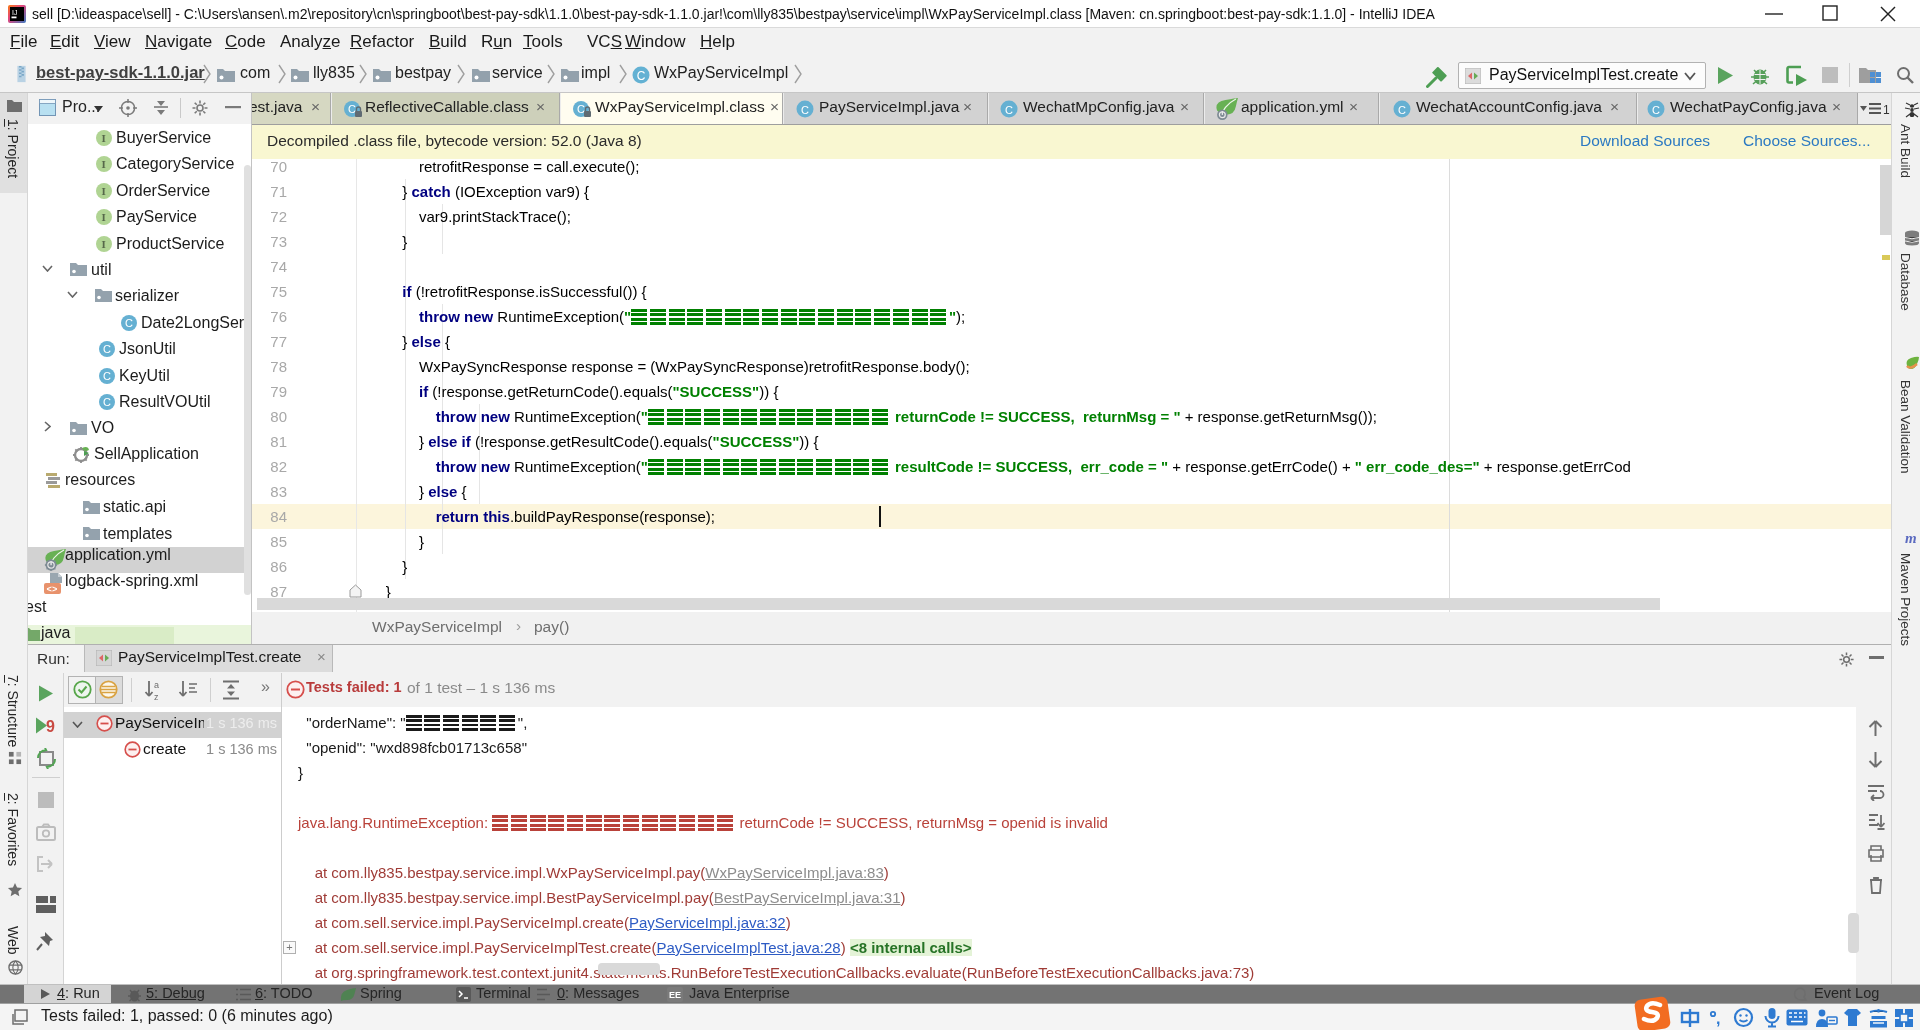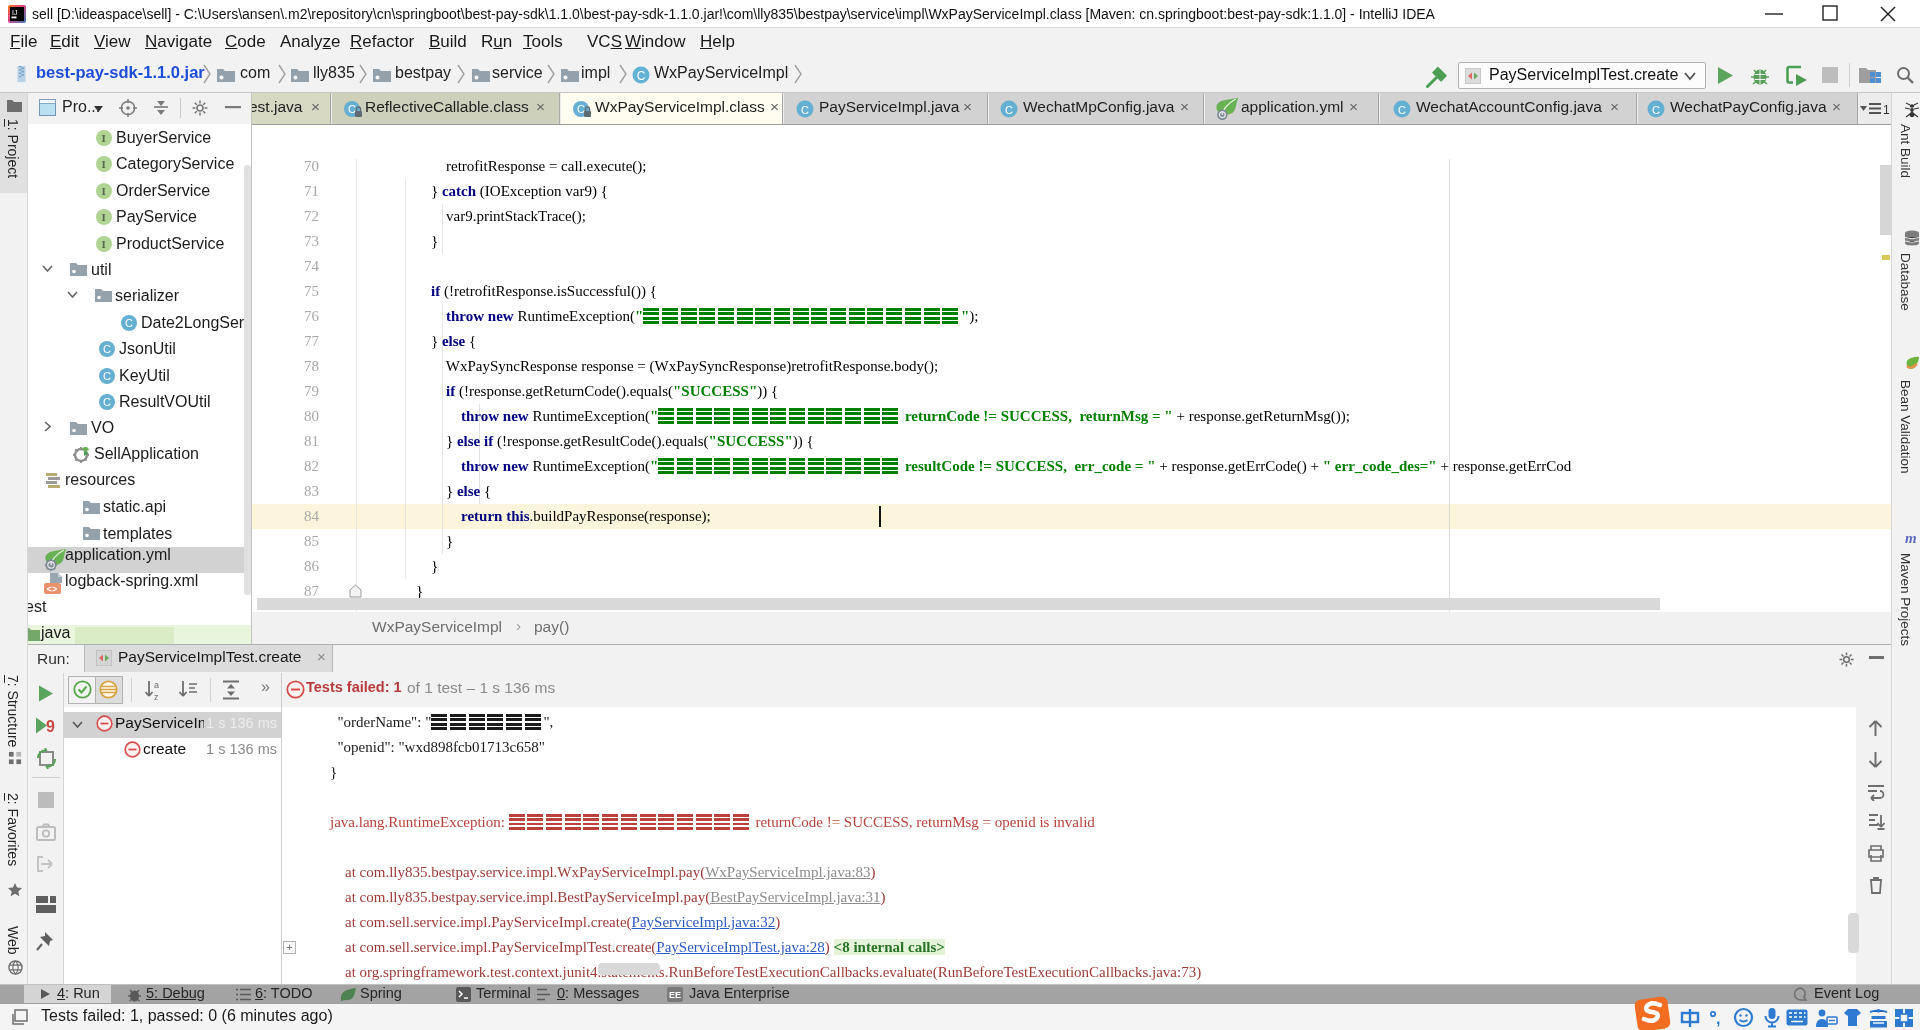--- a/index.html
+++ b/index.html
@@ -1,18 +1,18 @@
 <!DOCTYPE html>
 <html><head><meta charset="utf-8">
 <style>
   * { margin:0; padding:0; box-sizing:border-box; }
   html,body { width:1920px; height:1030px; overflow:hidden; background:#f2f2f2;
     font-family:"Liberation Sans",sans-serif; }
   .abs { position:absolute; }
-  .mono { font-family:Liberation Serif, serif; font-size:15px; line-height:25px;margin-left:32px; }
+  .mono { font-family:Liberation Sans, sans-serif; font-size:15px; line-height:25px; }
   .zc { display:inline-block; width:18.7px; height:16px; margin-bottom:-3px;
     background-image:repeating-linear-gradient(180deg, currentColor 0 2.7px, transparent 2.7px 4.4px);
     background-size:16.2px 16px; background-repeat:no-repeat; }
   .kw { color:#000080; font-weight:bold; }
   .str { color:#008000; font-weight:bold; }
   pre { font-family:"Liberation Mono",monospace; }
 </style></head>
 <body>
 
 <div class="abs" style="left:0;top:0;width:1920px;height:28px;background:#ffffff;border-bottom:1px solid #dadada;">
@@ -52,21 +52,21 @@
   <span class="abs" style="left:587px;top:4px">VC<u>S</u></span>
   <span class="abs" style="left:625px;top:4px"><u>W</u>indow</span>
   <span class="abs" style="left:700px;top:4px"><u>H</u>elp</span>
 </div>
 
 <div class="abs" style="left:0;top:56px;width:1920px;height:37px;background:#f2f2f2;border-bottom:1px solid #c6c6c6;">
   <svg class="abs" style="left:15px;top:63px;top:7px" width="13" height="22" viewBox="0 0 16 20">
     <rect x="3" y="0" width="10" height="20" fill="#b9d2e4"></rect>
     <path d="M5 0h3v2H5zM8 2h3v2H8zM5 4h3v2H5zM8 6h3v2H8zM5 8h3v2H5zM8 10h3v2H8zM5 12h3v2H5z" fill="#7ba7c7"></path>
   </svg>
-  <span class="abs" style="left:36px;top:7px;font-size:16.5px;font-weight:bold;color:#1d4ed8;">best-pay-sdk-1.1.0.jar</span>
+  <span class="abs" style="left:36px;top:7px;font-size:16.5px;font-weight:bold;color:#404040;text-decoration:underline;">best-pay-sdk-1.1.0.jar</span>
   <svg class="abs" style="left:201px;top:6px" width="12" height="24" viewBox="0 0 12 24">
       <path d="M3 3 L9 12 L3 21" fill="none" stroke="#9f9f9f" stroke-width="1.4"></path>
     </svg>
   <svg class="abs" style="left:217px;top:11px" width="18" height="15" viewBox="0 0 18 15">
       <path d="M0 2 h6 l2 2 h10 v11 h-18 z" fill="#93a1ac"></path>
       <circle cx="4.5" cy="10.5" r="2" fill="#fff"></circle>
     </svg>
   <span class="abs" style="left:240px;top:8px;font-size:16px;color:#222;">com</span>
   <svg class="abs" style="left:276px;top:6px" width="12" height="24" viewBox="0 0 12 24">
       <path d="M3 3 L9 12 L3 21" fill="none" stroke="#9f9f9f" stroke-width="1.4"></path>
@@ -464,20 +464,25 @@
         <span class="abs" style="left:194px;top:5px;color:#666;">×</span>
       </div>
     <svg class="abs" style="left:1608px;top:9px" width="30" height="14" viewBox="0 0 30 14">
         <path d="M0 4 h7 l-3.5 5 z" fill="#555"></path>
         <path d="M9 2 h12 M9 6.5 h12 M9 11 h12" stroke="#555" stroke-width="1.8"></path>
         <text x="23" y="12" font-size="12" fill="#333" font-family="Liberation Sans">1</text>
       </svg>
     <div class="abs" style="left:0;top:31px;width:1639px;height:1px;background:#9e9e9e;"></div>
   </div>
 
+  <div class="abs" style="left:0;top:32px;width:1639px;height:34px;background:#f9f7d1;">
+    <span class="abs" style="left:15px;top:7px;font-size:15.5px;color:#2b2b2b;">Decompiled .class file, bytecode version: 52.0 (Java 8)</span>
+    <span class="abs" style="left:1328px;top:7px;font-size:15.5px;color:#2b79c2;">Download Sources</span>
+    <span class="abs" style="left:1491px;top:7px;font-size:15.5px;color:#2b79c2;">Choose Sources...</span>
+  </div>
 </div>
 
 <div class="abs" id="runpanel" style="left:28px;top:644px;width:1863px;height:340px;background:#fff;border-top:1px solid #b0b0b0;overflow:hidden;">
   <div class="abs" style="left:0;top:0;width:1863px;height:62px;background:#f2f2f2;"></div>
   <div class="abs" style="left:0;top:0;width:35px;height:340px;background:#f2f2f2;"></div>
   <div class="abs" style="left:1828px;top:0;width:35px;height:340px;background:#f2f2f2;"></div>
   <span class="abs" style="left:9px;top:5px;font-size:15.5px;color:#333;">Run:</span>
   <div class="abs" style="left:56px;top:0;width:249px;height:27px;background:#dcdcdc;border-left:1px solid #b9b9b9;border-right:1px solid #b9b9b9;">
     <svg class="abs" style="left:11px;top:5px" width="16" height="16" viewBox="0 0 16 16">
         <rect x="0" y="0" width="16" height="16" fill="#d5d5d5" stroke="#b0b0b0"></rect>
@@ -634,21 +639,21 @@
       <path d="M3 10 q-2 -6 4 -8 q6 -2 8 -1 q0 3 -2 7 q-2 5 -6 5 q-3 0 -4 -3" fill="#6db33f"></path>
       <path d="M3 10 q3 4 10 -2" fill="none" stroke="#e8924c" stroke-width="2.4"></path>
     </svg>
   <div class="abs" style="left:6px;top:287px;writing-mode:vertical-rl;font-size:13.5px;color:#333;">Bean Validation</div>
   <svg class="abs" style="left:12px;top:437px" width="16" height="16" viewBox="0 0 16 16">
       <text x="1" y="13" font-size="15" font-weight="bold" fill="#5c6bc0" font-family="Liberation Serif" font-style="italic">m</text>
     </svg>
   <div class="abs" style="left:6px;top:460px;writing-mode:vertical-rl;font-size:13.5px;color:#333;">Maven Projects</div>
 </div>
 
-<div class="abs" id="statusbar" style="left:0;top:984px;width:1920px;height:19px;background:#a3a3a3;border-top:1px solid #c0c0c0;font-size:14.5px;color:#262626;">
+<div class="abs" id="statusbar" style="left:0;top:984px;width:1920px;height:19px;background:#737373;border-top:1px solid #c0c0c0;font-size:14.5px;color:#262626;">
   <div class="abs" style="left:24px;top:0;width:87px;height:18px;background:#d4d4d4;"></div>
   <svg class="abs" style="left:40px;top:3px" width="11" height="12" viewBox="0 0 11 12">
       <path d="M1 1 L10 6 L1 11 z" fill="#595959"></path>
     </svg>
   <span class="abs" style="left:57px;top:0px;"><u>4</u>: Run</span>
   <svg class="abs" style="left:127px;top:2px" width="15" height="15" viewBox="0 0 15 15">
       <ellipse cx="7.5" cy="9" rx="4.5" ry="5.5" fill="#595959"></ellipse>
       <path d="M3 3 l2 2.5 M12 3 l-2 2.5 M1 9 h3 M11 9 h3 M2.5 14 l2.6 -2.2 M12.5 14 l-2.6 -2.2" stroke="#595959" stroke-width="1.3"></path>
     </svg>
   <span class="abs" style="left:146px;top:0px;text-decoration:underline;"><u>5</u>: Debug</span>

